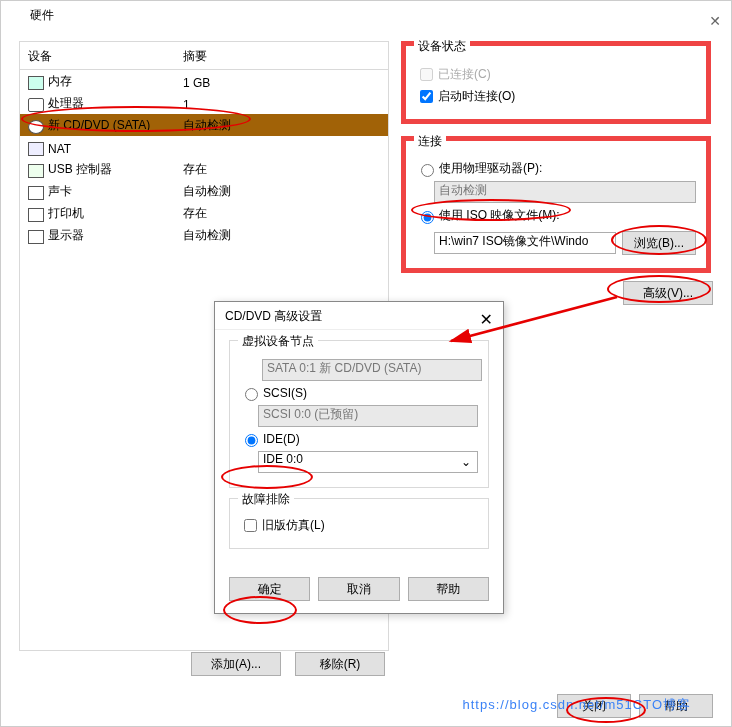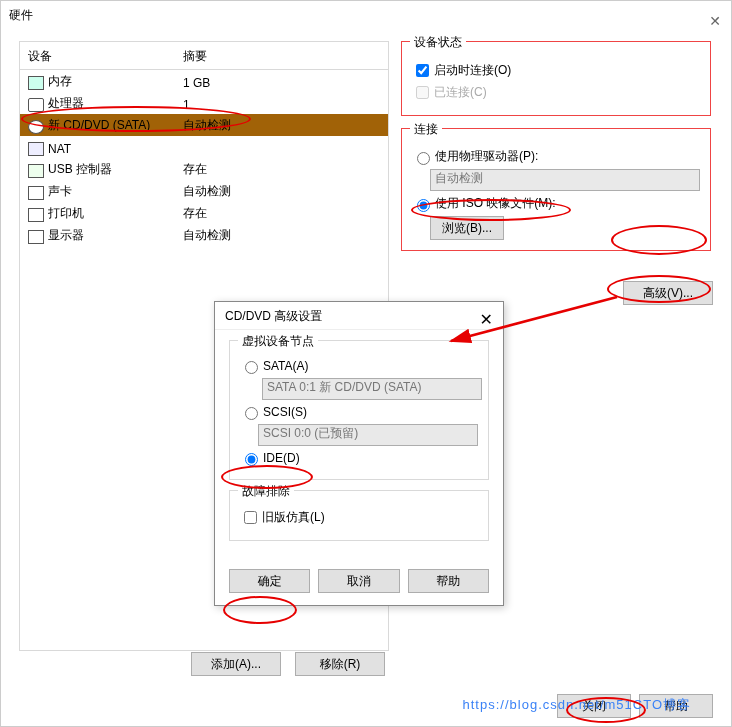--- a/index.html
+++ b/index.html
@@ -1,34 +1,34 @@
 <!DOCTYPE html>
 <html><head>
 <meta charset="utf-8">
 <style>
 * { box-sizing: border-box; font-family: "Microsoft YaHei", "Segoe UI", sans-serif; font-size: 12px; }
 body { margin: 0; background: #fff; width: 732px; height: 727px; position: relative; overflow: hidden; }
-.window { border: 1px solid #ccc; width: 732px; height: 727px; position: relative; }
+.window { border: 1px solid #ccc; width: 732px; height: 727px; position: relative; padding-left: 21px; }
 .titlebar { height: 28px; line-height: 28px; padding: 0 8px; position: relative; }
 .titlebar .close { position: absolute; right: 10px; top: 6px; font-size: 14px; color: #666; }
 .left-box { position: absolute; left: 18px; top: 40px; width: 370px; height: 610px; border: 1px solid #d9d9d9; }
 .left-head { display: flex; padding: 6px 8px 4px; border-bottom: 1px solid #d9d9d9; }
 .col-dev { width: 155px; }
 .col-sum { flex: 1; }
 .dev-row { display: flex; align-items: flex-end; padding: 2px 8px; height: 22px; }
 .dev-row.sel { background: #a16207; }
 .dev-ico { width: 16px; height: 14px; display: inline-block; margin-right: 4px; border: 1px solid #555; background: #fff; }
 .dev-ico.mem { background: linear-gradient(#cfe, #cfe); }
 .dev-ico.cpu { border-radius: 2px; }
 .dev-ico.cd { border-radius: 50%; }
 .dev-ico.nic { background: #eef; }
 .dev-ico.usb { background: #efe; }
 .dev-txt { width: 135px; }
 .right-area { position: absolute; left: 400px; top: 40px; width: 310px; }
-.group { border: 1px solid #ef4444; margin-bottom: 12px; position: relative; padding: 16px 10px 10px; }
+.group { border: 5px solid #ef4444; margin-bottom: 12px; position: relative; padding: 16px 10px 10px; }
 .group-title { position: absolute; top: -8px; left: 8px; background: #fff; padding: 0 4px; }
 .chk, .rad { display: flex; align-items: center; margin: 3px 0; }
 .chk input, .rad input { margin-right: 5px; }
 .drop { width: 100%; height: 22px; border: 1px solid #adadad; background: #e9e9e9; padding: 0 4px; margin: 4px 0; color: #777; }
 .drop.active { background: #fff; color: #000; }
 .iso-row { display: flex; gap: 6px; align-items: center; margin-top: 4px; }
 .iso-row .drop { flex: 1; }
 .btn { height: 24px; min-width: 74px; border: 1px solid #adadad; background: #e1e1e1; cursor: pointer; padding: 0 8px; }
 .adv-box { position: absolute; right: 18px; top: 280px; margin-left: 28px; }
 .sub-dialog { position: absolute; left: 213px; top: 300px; width: 290px; background: #fff; border: 1px solid #888; box-shadow: 2px 2px 8px rgba(0,0,0,.2); z-index: 10; }
@@ -96,72 +96,73 @@
       <span class="dev-ico"></span>
       <span class="dev-txt">显示器</span>
       <span>自动检测</span>
     </div>
   </div>
 
   <div class="right-area">
     <div class="group">
       <div class="group-title">设备状态</div>
       <label class="chk">
+        <input type="checkbox" disabled="" style="">
+        <span style="color:#aaa">已连接(C)</span>
+      </label>
+      <label class="chk">
         <input type="checkbox" checked="" style="">
         <span>启动时连接(O)</span>
-      </label>
-      <label class="chk">
-        <input type="checkbox" disabled="" style="">
-        <span style="color:#aaa">已连接(C)</span>
       </label>
     </div>
 
     <div class="group">
       <div class="group-title">连接</div>
       <label class="rad">
         <input type="radio" name="conn" style="">
         <span>使用物理驱动器(P):</span>
       </label>
       <div class="drop" style="margin-left:18px; width: calc(100% - 18px);">自动检测</div>
       <label class="rad">
         <input type="radio" name="conn" checked="" style="">
         <span>使用 ISO 映像文件(M):</span>
       </label>
       <div class="iso-row" style="margin-left:18px;">
+        <div class="drop active">H:\win7 ISO镜像文件\Windo</div>
         <button class="btn">浏览(B)...</button>
       </div>
     </div>
   </div>
 
   <div class="adv-box">
     <button class="btn" style="min-width:90px">高级(V)...</button>
   </div>
 
   <div class="sub-dialog">
     <div class="sub-title">
       <span>CD/DVD 高级设置</span>
       <span class="x">✕</span>
     </div>
     <div class="sub-body">
       <div class="sub-group">
         <div class="group-title">虚拟设备节点</div>
-        <label class="rad">
-          <input type="radio" name="node" style="">
-          <span>SATA(A)</span>
-        </label>
         <div class="drop" style="margin-left:22px; width: calc(100% - 18px);">SATA 0:1   新 CD/DVD (SATA)</div>
         <label class="rad">
           <input type="radio" name="node" style="">
           <span>SCSI(S)</span>
         </label>
         <div class="drop" style="margin-left:18px; width: calc(100% - 18px);">SCSI 0:0   (已预留)</div>
         <label class="rad">
           <input type="radio" name="node" checked="" style="">
           <span>IDE(D)</span>
         </label>
+        <div class="drop active" style="margin-left:18px; width: calc(100% - 18px); position:relative;">
+          <span>IDE 0:0</span>
+          <span style="position:absolute; right:6px; top:3px;">⌄</span>
+        </div>
       </div>
       <div class="sub-group">
         <div class="group-title">故障排除</div>
         <label class="chk">
           <input type="checkbox" style="">
           <span>旧版仿真(L)</span>
         </label>
       </div>
     </div>
     <div class="sub-btns">

